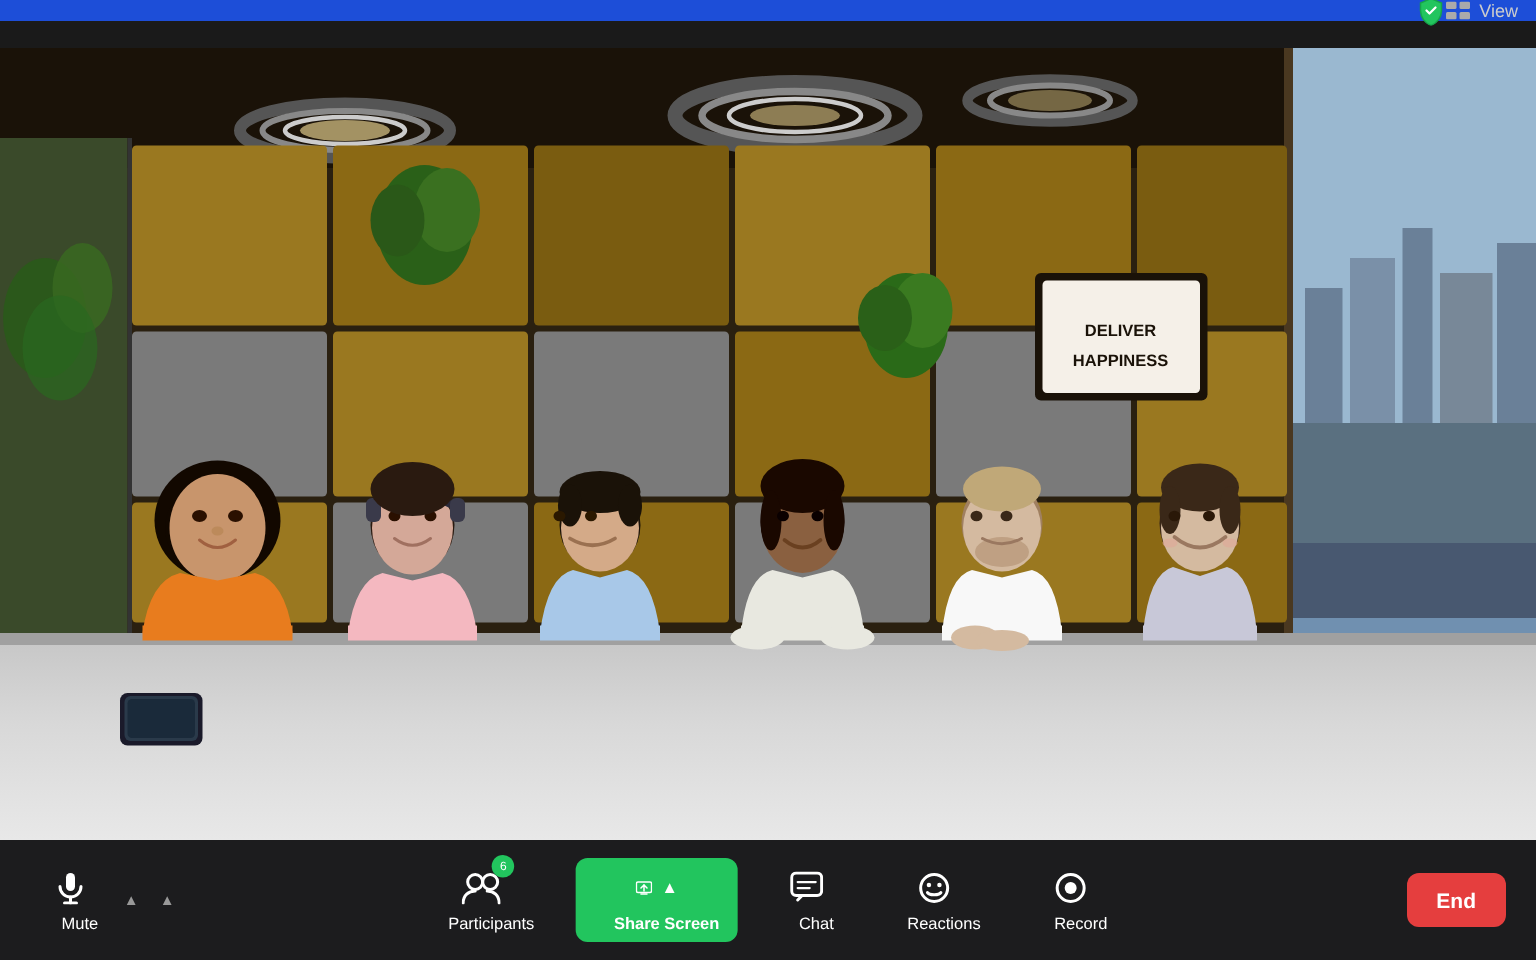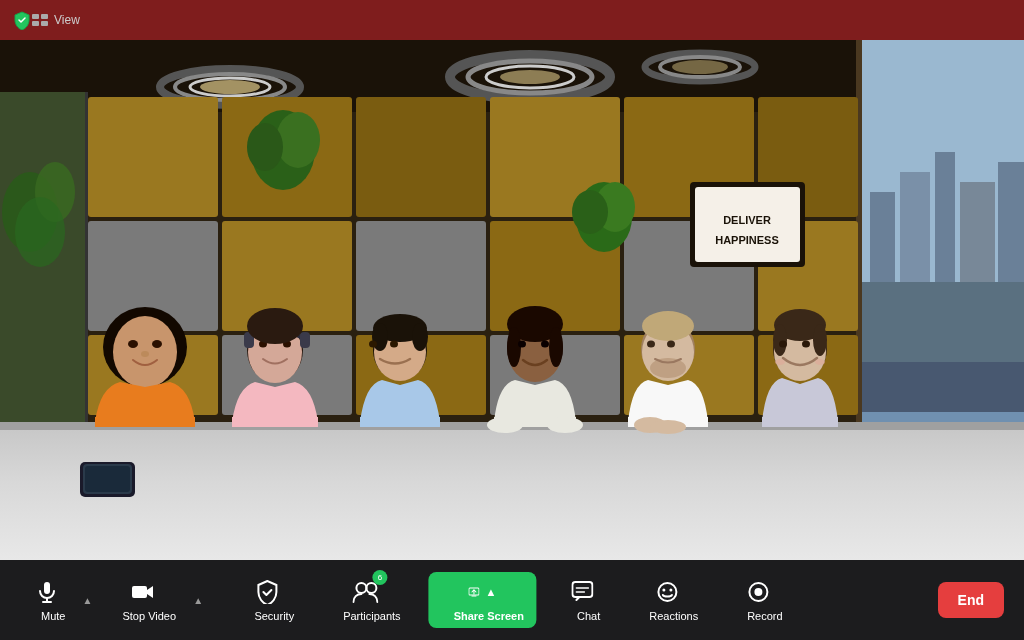--- a/index.html
+++ b/index.html
@@ -9,25 +9,25 @@
       background: #1a1a1a;
       font-family: -apple-system, BlinkMacSystemFont, 'Segoe UI', sans-serif;
       overflow: hidden;
       position: relative;
     }
 
     
     #top-bar {
       position: absolute;
       top: 0; left: 0; right: 0;
-      height: 40px;
-      background: #7f1d1d;
-      display: flex;
-      align-items: center;
-      justify-content: flex-start;
+      height: 14px;
+      background: #1d4ed8;
+      display: flex;
+      align-items: center;
+      justify-content: flex-end;
       padding: 0 12px;
       z-index: 10;
     }
     #top-bar-left {
       display: flex;
       align-items: center;
       gap: 8px;
     }
     .shield-icon {
       width: 20px;
@@ -400,43 +400,25 @@
           <rect x="8" y="1" width="6" height="12" rx="3" fill="white"></rect>
           <path d="M4 10c0 3.9 3.1 7 7 7s7-3.1 7-7" fill="none" stroke="white" stroke-width="2" stroke-linecap="round"></path>
           <line x1="11" y1="17" x2="11" y2="21" stroke="white" stroke-width="2" stroke-linecap="round"></line>
           <line x1="7" y1="21" x2="15" y2="21" stroke="white" stroke-width="2" stroke-linecap="round"></line>
         </svg>
       </div>
       <span class="toolbar-btn-label">Mute</span>
     </div>
     <div class="caret-btn">▲</div>
 
-    <div class="toolbar-btn">
-      <div class="toolbar-btn-icon">
-        <svg width="24" height="18" viewBox="0 0 24 18">
-          <rect x="1" y="3" width="15" height="12" rx="2" fill="white"></rect>
-          <path d="M16 7l6-4v12l-6-4V7z" fill="white"></path>
-        </svg>
-      </div>
-      <span class="toolbar-btn-label">Stop Video</span>
-    </div>
     <div class="caret-btn">▲</div>
   </div>
 
   <div id="toolbar-center">
 
-    <div class="toolbar-btn">
-      <div class="toolbar-btn-icon">
-        <svg width="22" height="24" viewBox="0 0 22 24">
-          <path d="M11 1L2 5v7c0 6 4 11 9 13 5-2 9-7 9-13V5L11 1z" fill="none" stroke="white" stroke-width="2"></path>
-          <path d="M7 12l3 3 5-5" stroke="white" stroke-width="2" stroke-linecap="round" stroke-linejoin="round" fill="none"></path>
-        </svg>
-      </div>
-      <span class="toolbar-btn-label">Security</span>
-    </div>
 
     <div class="toolbar-btn btn-with-badge">
       <div class="toolbar-btn-icon" style="position:relative;">
         <svg width="26" height="22" viewBox="0 0 26 22">
           <circle cx="9" cy="7" r="5" fill="none" stroke="white" stroke-width="2"></circle>
           <path d="M1 21c0-5 3.6-8 8-8" fill="none" stroke="white" stroke-width="2" stroke-linecap="round"></path>
           <circle cx="19" cy="7" r="5" fill="none" stroke="white" stroke-width="2"></circle>
           <path d="M25 21c0-5-3.6-8-8-8" fill="none" stroke="white" stroke-width="2" stroke-linecap="round"></path>
         </svg>
         <span class="badge" style="top:-8px; right:-8px; font-size:8px; width:15px; height:15px;">6</span>

